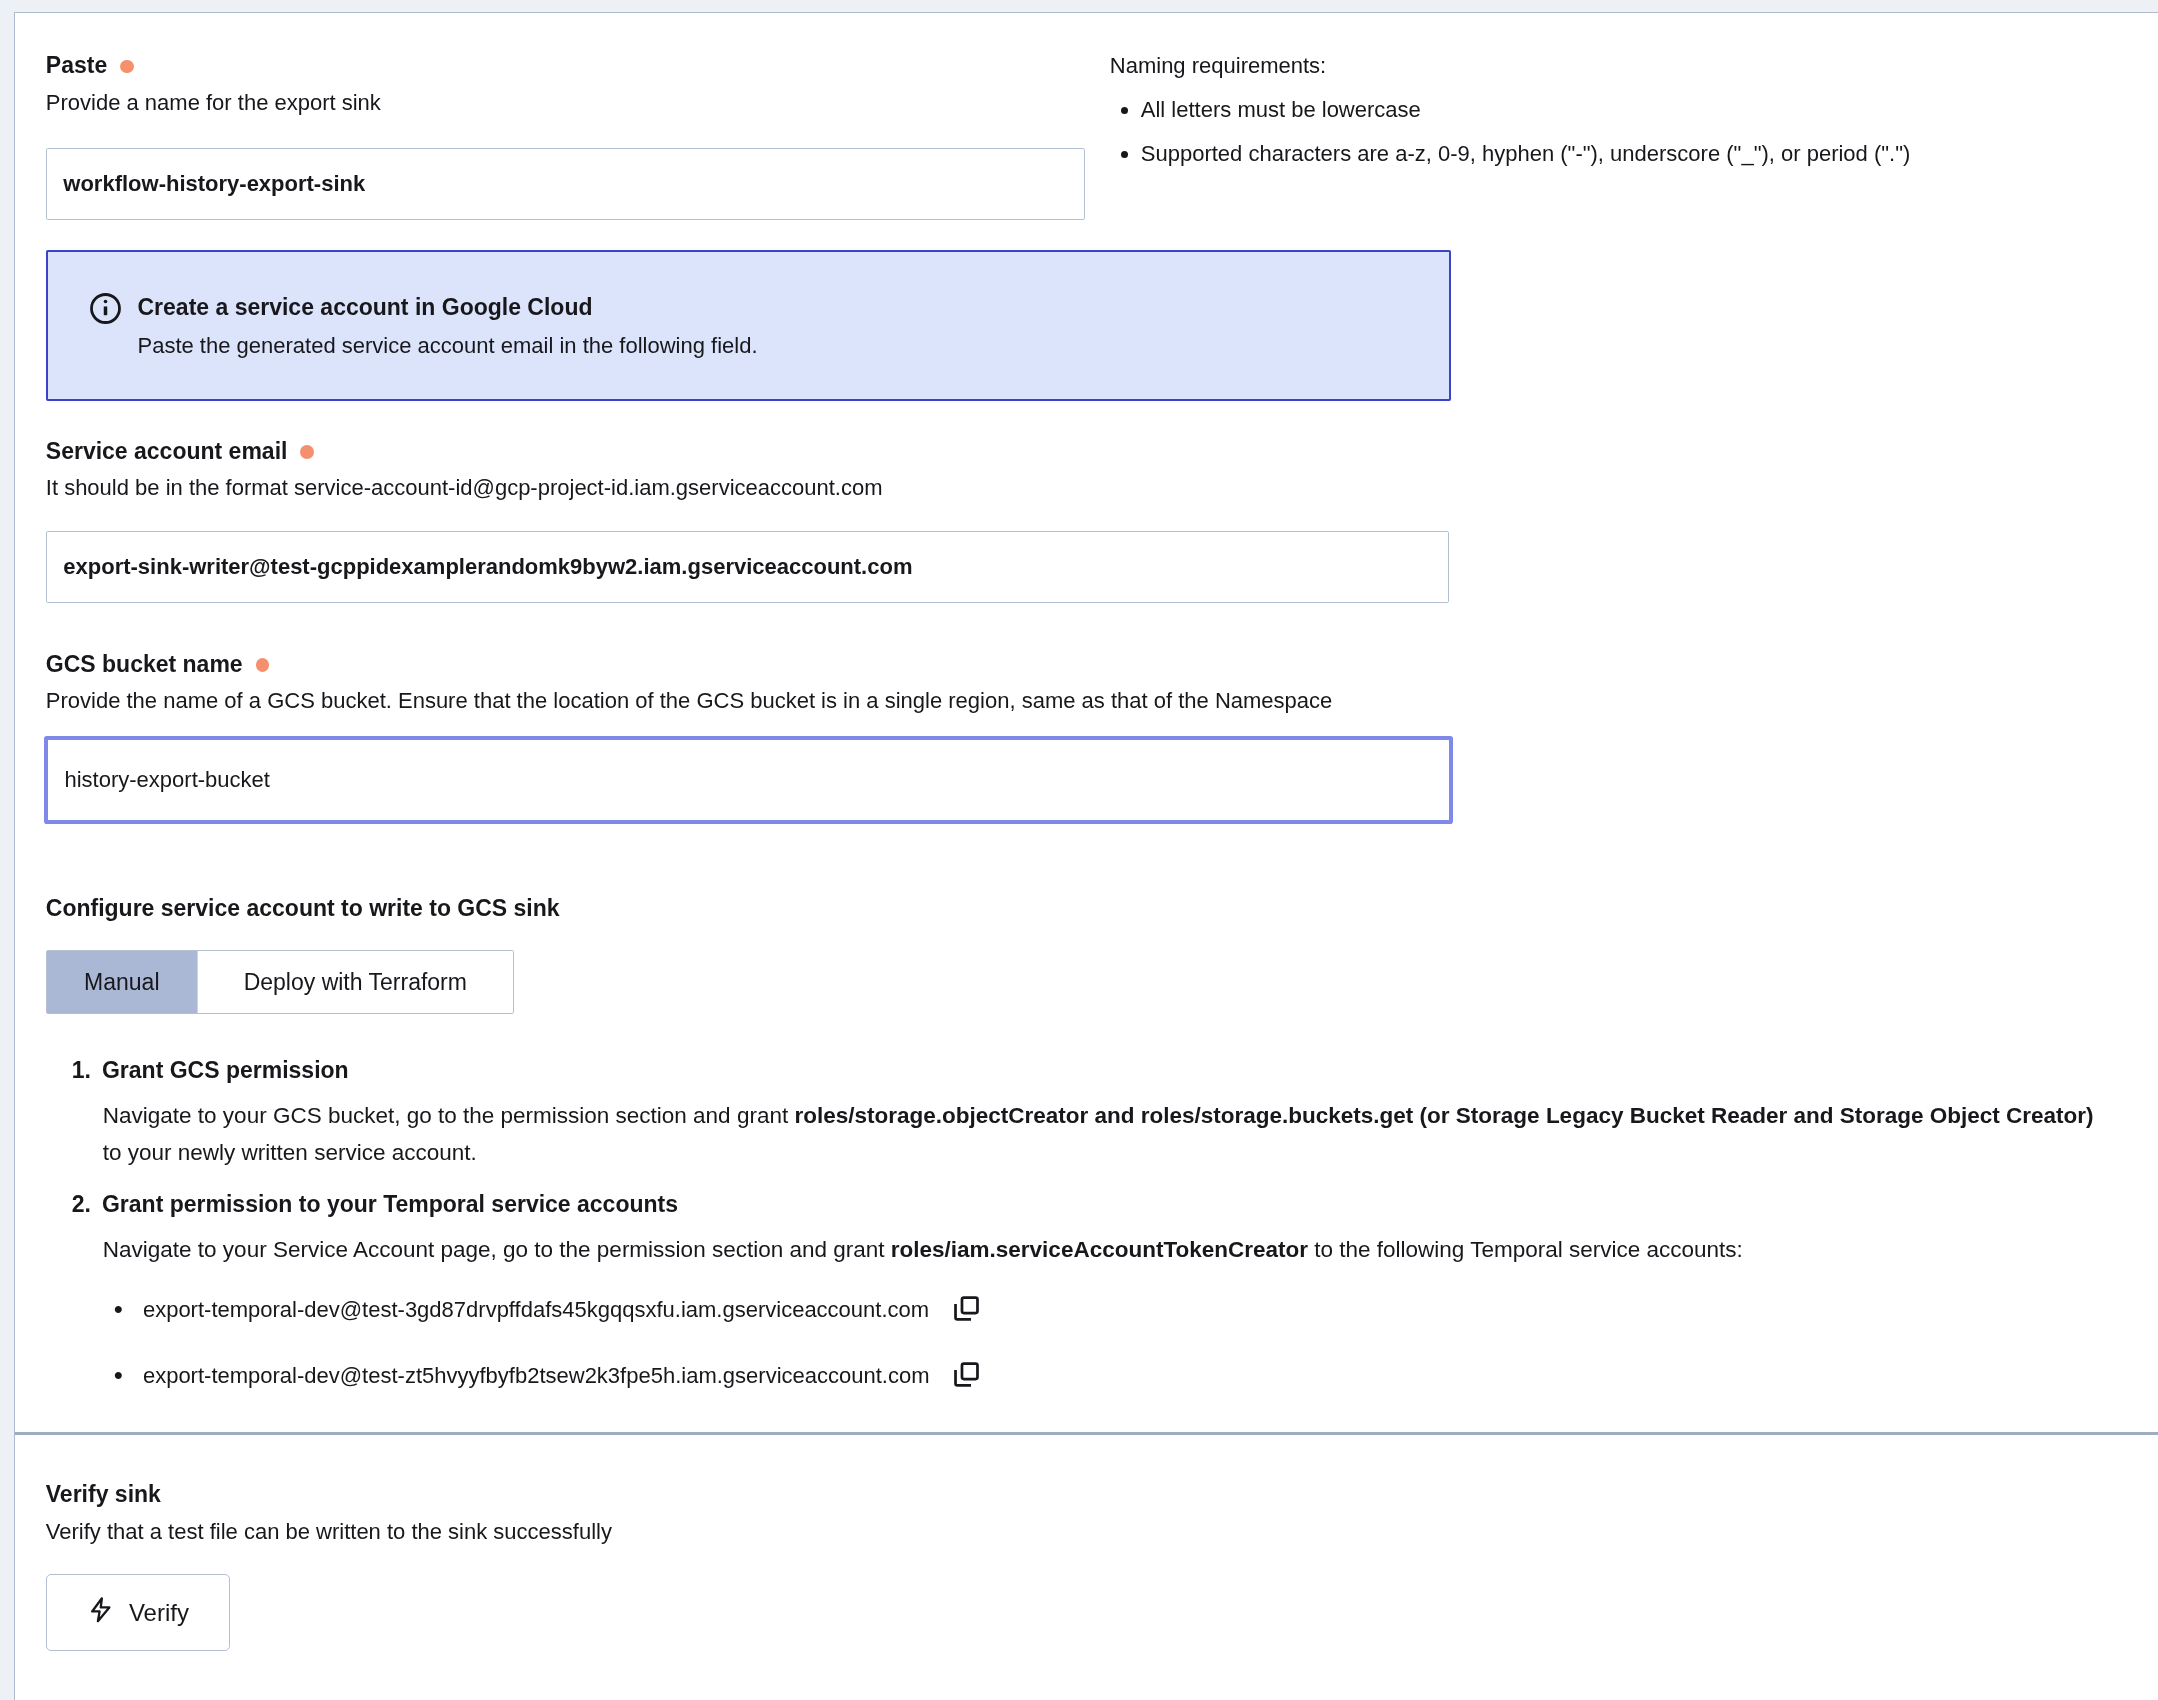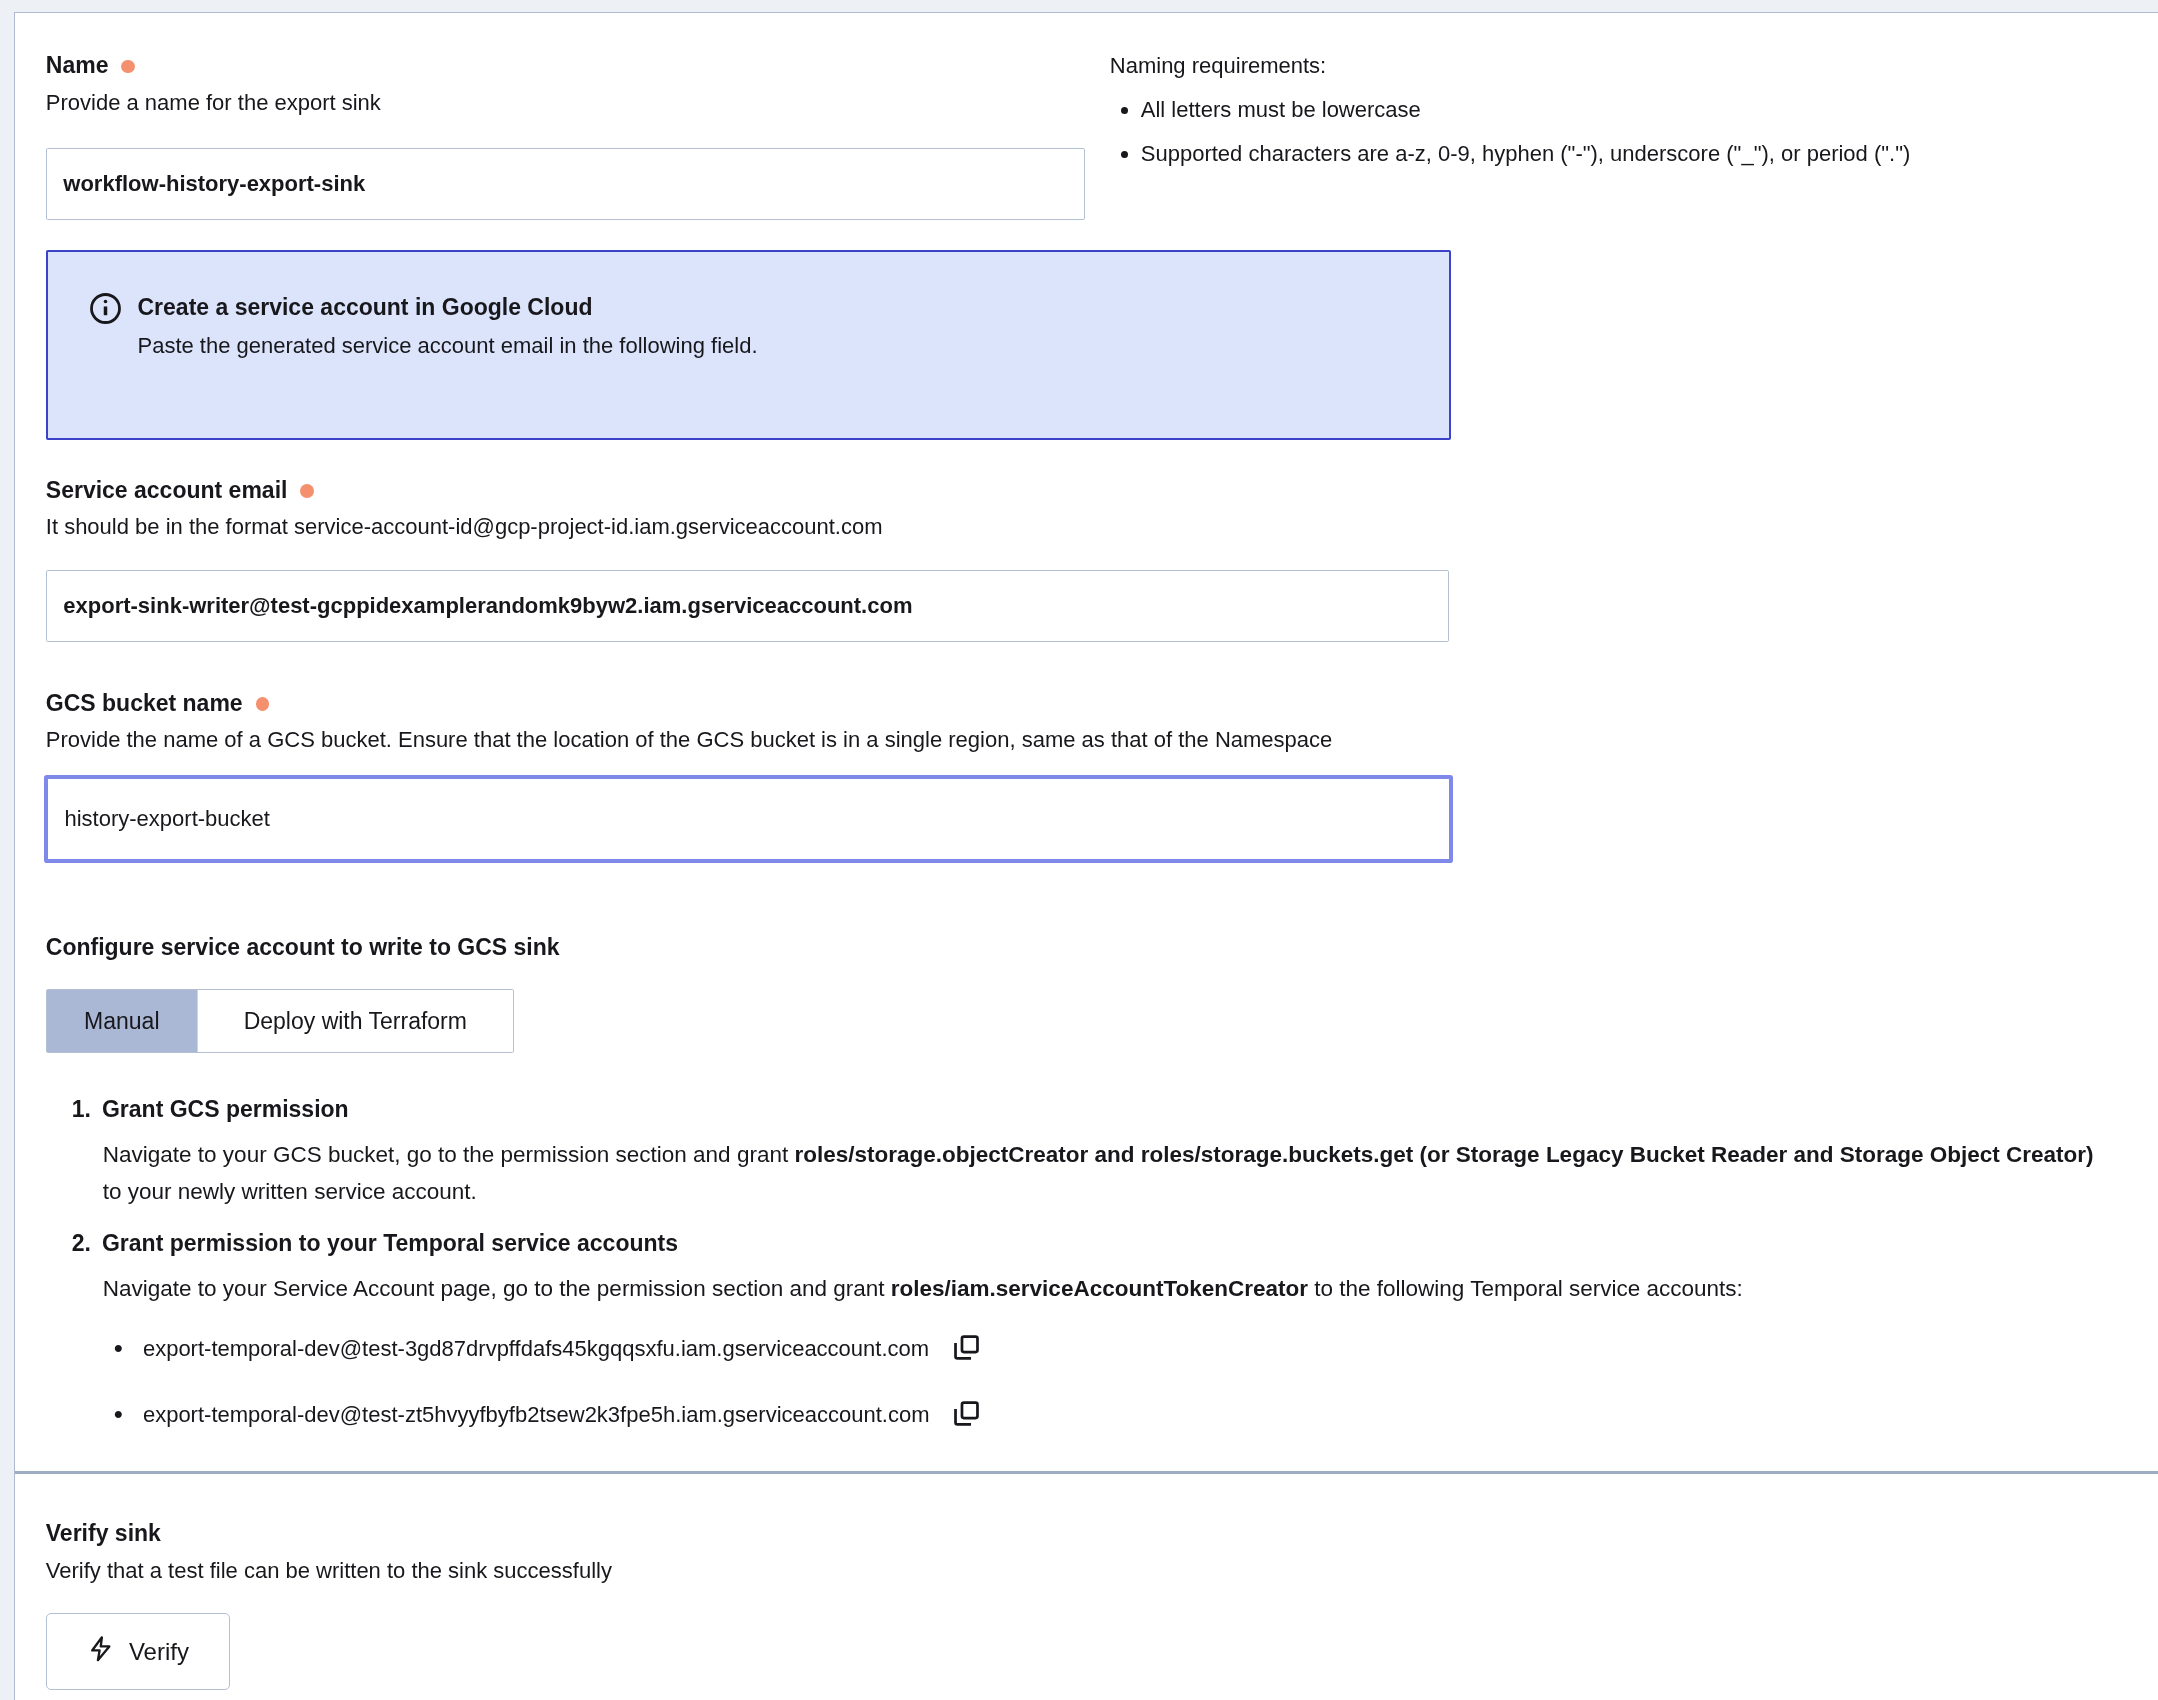--- a/index.html
+++ b/index.html
@@ -30,21 +30,21 @@
   
   .top-row{display:flex;align-items:flex-start;}
   .top-left{width:1039px;flex:none;}
   .top-left .text-input{width:1039px;margin-top:30px;}
   .top-right{margin-left:25px;flex:1;}
   .nr-title{font-size:22px;line-height:31px;}
   .nr-list{margin:13px 0 0 0;padding-left:31px;}
   .nr-list li{font-size:22px;line-height:31px;margin-top:13px;}
   
   .banner{
-    margin-top:30px;width:1405px;box-sizing:border-box;height:190px;
+    margin-top:30px;width:1405px;box-sizing:border-box;height:151px;
     background:#dce4fb;border:2.8px solid #3c43c8;border-radius:1.8px;
     display:flex;align-items:flex-start;padding:39px 18.4px 0 40px;
   }
   .banner .icon{flex:none;margin-top:0px;}
   .banner-text{margin-left:14.7px;}
   .banner-title{font-size:23px;font-weight:700;line-height:33px;}
   .banner-desc{font-size:22px;line-height:31px;margin-top:6.4px;}
   .section{margin-top:35px;}
   .wide-input{width:1403px;margin-top:27.5px;}
   
@@ -86,21 +86,21 @@
 </style>
 </head>
 <body>
 
 <div class="panel">
 
   
   <div class="top-row">
     <div class="top-left">
       <div class="label">
-        <span>Name</span>
+        <span>Paste</span>
         <span class="req-dot"></span>
       </div>
       <div class="helper">Provide a name for the export sink</div>
       <input class="text-input" type="text" value="workflow-history-export-sink" style="">
     </div>
     <div class="top-right">
       <div class="nr-title">Naming requirements:</div>
       <ul class="nr-list">
         <li>All letters must be lowercase</li>
         <li>Supported characters are a-z, 0-9, hyphen ("-"), underscore ("_"), or period (".")</li>

